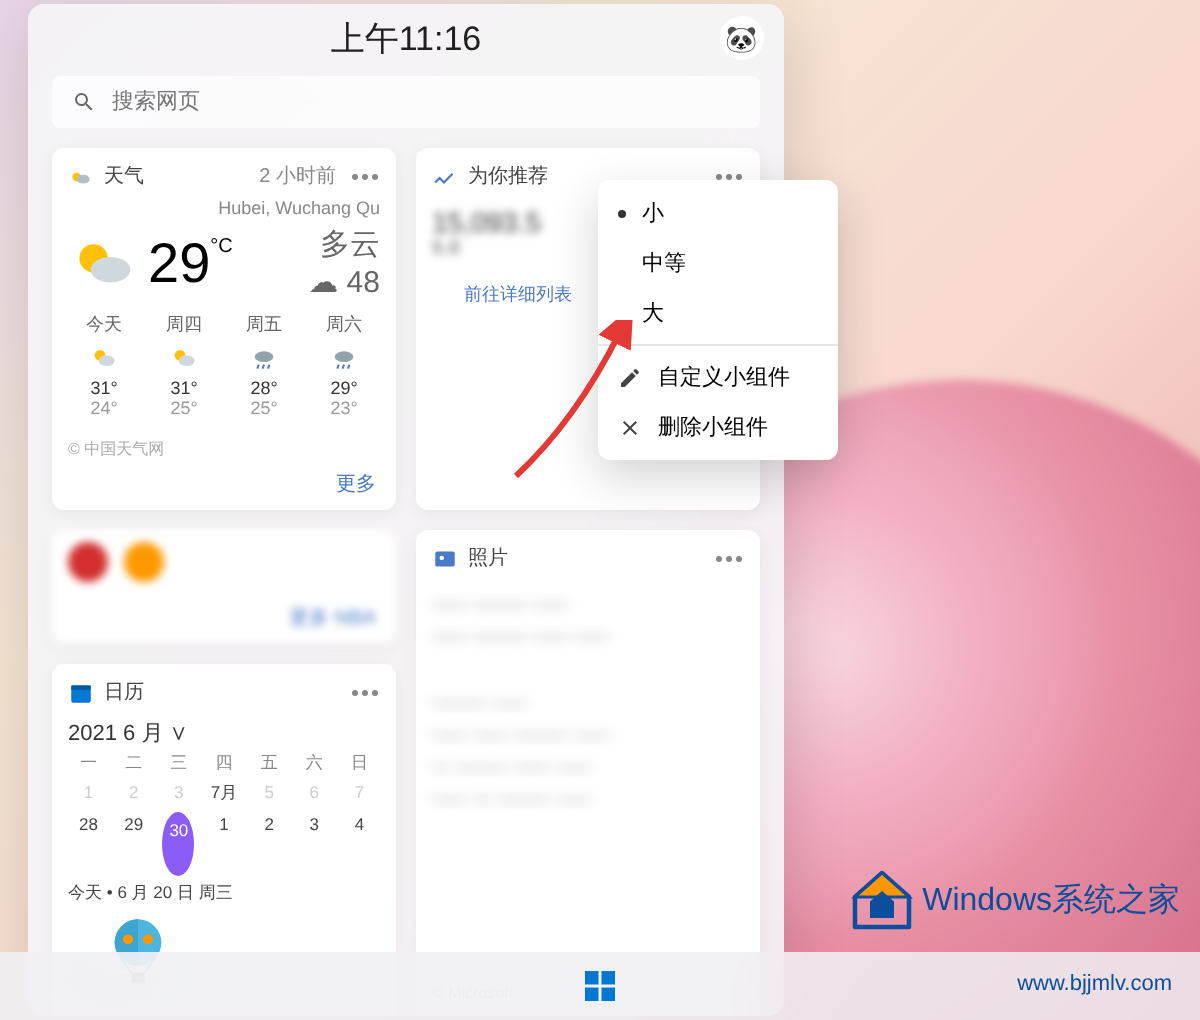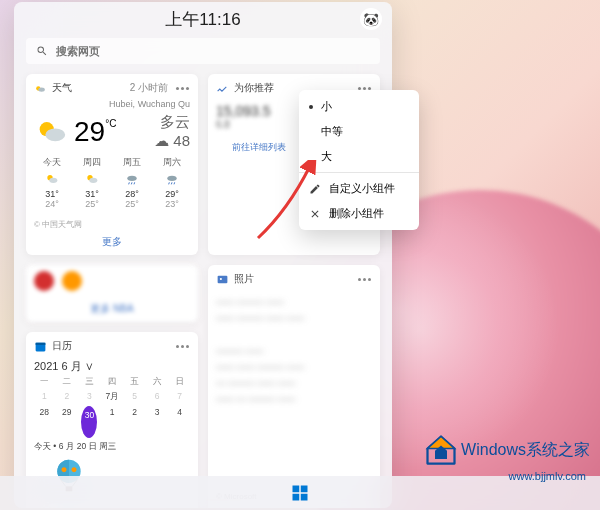--- a/index.html
+++ b/index.html
@@ -6,21 +6,21 @@
 body { width: 600px; height: 510px; overflow: hidden; position: relative; }
 .wallpaper { position: absolute; inset: 0; background: linear-gradient(135deg, #e8d5e8 0%, #f5e6d3 30%, #f8d8d0 60%, #e8a0a0 100%); }
 .wallpaper::before { content: ""; position: absolute; right: -80px; bottom: -80px; width: 400px; height: 400px; background: radial-gradient(circle at 30% 30%, #f5c8d5 0%, #e890a5 40%, #d5708a 70%, transparent 100%); border-radius: 50%; filter: blur(2px); }
 .wallpaper::after { content: ""; position: absolute; right: 40px; bottom: 40px; width: 280px; height: 280px; background: radial-gradient(circle at 50% 50%, rgba(255,255,255,0.3) 0%, rgba(248,180,200,0.4) 40%, transparent 70%); border-radius: 50%; }
 .widgets-panel { position: absolute; left: 14px; top: 2px; width: 378px; height: 506px; background: rgba(245,245,248,0.9); backdrop-filter: blur(20px); border-radius: 8px; box-shadow: 0 8px 32px rgba(0,0,0,0.15); overflow: hidden; }
 .panel-header { position: relative; height: 34px; display: flex; align-items: center; justify-content: center; }
 .clock { font-size: 17px; color: #202020; font-weight: 400; }
 .user-avatar { position: absolute; right: 10px; top: 6px; width: 22px; height: 22px; border-radius: 50%; background: #fff; display: flex; align-items: center; justify-content: center; font-size: 13px; }
 .search-bar { margin: 2px 12px 10px; height: 26px; background: rgba(255,255,255,0.7); border-radius: 4px; display: flex; align-items: center; padding: 0 10px; gap: 8px; }
 .search-bar svg { width: 12px; height: 12px; fill: #666; }
-.search-bar input { border: none; outline: none; background: transparent; font-size: 11px; color: #555; flex: 1; font-weight: bold; }
+.search-bar input { border: none; outline: none; background: transparent; font-size: 11px; color: #555; flex: 1; }
 .widgets-grid { display: grid; grid-template-columns: 1fr 1fr; gap: 10px; padding: 0 12px 12px; }
 .widget { background: #fff; border-radius: 6px; box-shadow: 0 2px 8px rgba(0,0,0,0.06); position: relative; }
 .widget-header { display: flex; align-items: center; justify-content: space-between; padding: 7px 8px 4px; }
 .widget-title { display: flex; align-items: center; gap: 5px; font-size: 10px; color: #444; }
 .widget-title svg { width: 13px; height: 13px; }
 .widget-meta { font-size: 10px; color: #888; }
 .ellipsis { width: 16px; height: 14px; display: flex; align-items: center; justify-content: center; gap: 2px; cursor: pointer; }
 .ellipsis span { width: 3px; height: 3px; background: #888; border-radius: 50%; }
 
 .weather { grid-column: 1; }
@@ -30,58 +30,58 @@
 .weather-icon { width: 34px; height: 34px; }
 .weather-temp { font-size: 28px; font-weight: 300; display: flex; }
 .weather-temp sup { font-size: 10px; margin-top: 2px; }
 .weather-cond { margin-left: auto; text-align: right; font-size: 15px; color: #666; }
 .weather-forecast { display: grid; grid-template-columns: repeat(4,1fr); gap: 4px; text-align: center; font-size: 9px; color: #555; margin-top: 6px; }
 .weather-forecast .day-lbl { font-size: 9px; color: #666; }
 .weather-forecast svg { width: 16px; height: 16px; margin: 2px auto; display: block; }
 .weather-forecast .hi { color: #333; }
 .weather-forecast .lo { color: #999; }
 .weather-src { font-size: 8px; color: #aaa; padding: 4px 8px 0; }
-.widget-footer { text-align: center; padding: 5px 10px 6px; font-size: 10px; color: #4a7bc8; }
+.widget-footer { text-align: right; padding: 5px 10px 6px; font-size: 10px; color: #4a7bc8; }
 .sports { filter: blur(2px); }
 .sports-body { padding: 6px 8px; display: flex; gap: 8px; }
 .team-logo { width: 20px; height: 20px; border-radius: 50%; }
 .recommend { grid-column: 2; grid-row: 1; }
 .rec-body { padding: 4px 8px 6px; filter: blur(2px); }
 .rec-num { font-size: 14px; color: #333; }
 .rec-link { font-size: 9px; color: #4a7bc8; margin-top: 4px; }
 .photos { grid-column: 2; }
 .photos-body { padding: 4px 8px; height: 200px; filter: blur(3px); font-size: 9px; color: #666; line-height: 1.8; }
 .photos-src { filter: none; font-size: 8px; color: #aaa; padding: 2px 8px 6px; }
 .calendar { grid-column: 1; }
 .cal-title { font-size: 11px; font-weight: 500; color: #333; padding: 2px 8px; }
 .cal-grid { display: grid; grid-template-columns: repeat(7,1fr); gap: 2px; padding: 0 8px; text-align: center; font-size: 8.5px; }
 .cal-grid .dow { color: #888; }
 .cal-grid .d { color: #444; padding: 1px; }
 .cal-grid .d.prev { color: #ccc; }
-.cal-grid .d.today { background: #6d28d9; color: #fff; border-radius: 50%; width: 16px; height: 32px; line-height: 16px; margin: 0 auto; }
+.cal-grid .d.today { background: #8b5cf6; color: #fff; border-radius: 50%; width: 16px; height: 32px; line-height: 16px; margin: 0 auto; }
 .cal-event { font-size: 8.5px; color: #444; padding: 3px 8px; }
 .cal-illus { height: 50px; position: relative; margin: 2px 8px; }
 .balloon { width: 34px; height: 40px; margin-left: 18px; }
 .cal-btn { margin: 2px 0 0 auto; display: block; background: #0f4b8f; color: #fff; font-size: 9px; border: none; padding: 5px 10px; border-radius: 3px 3px 0 0; margin-right: 8px; float: right; }
 
 .context-menu { position: absolute; left: 299px; top: 90px; width: 120px; background: #fff; border-radius: 6px; box-shadow: 0 8px 24px rgba(0,0,0,0.18); padding: 4px 0; font-size: 11px; z-index: 100; }
 .menu-item { display: flex; align-items: center; gap: 8px; padding: 5px 10px; cursor: pointer; }
 .menu-item svg { width: 12px; height: 12px; fill: #444; flex-shrink: 0; }
 .menu-item .bullet { width: 4px; height: 4px; border-radius: 50%; background: #333; }
 .menu-divider { height: 1px; background: #e5e5e5; margin: 3px 0; }
 
 .arrow { position: absolute; left: 248px; top: 160px; width: 74px; height: 80px; z-index: 101; pointer-events: none; }
 
 .taskbar { position: absolute; bottom: 0; left: 0; right: 0; height: 34px; background: rgba(240,240,245,0.85); backdrop-filter: blur(20px); display: flex; align-items: center; justify-content: center; gap: 6px; }
 .taskbar-icon { width: 22px; height: 22px; display: flex; align-items: center; justify-content: center; }
 
 .watermark-logo { position: absolute; right: 10px; bottom: 42px; display: flex; align-items: center; gap: 2px; z-index: 50; }
 .watermark-logo .wl-icon { width: 36px; height: 36px; }
 .watermark-logo .wl-text { font-size: 16px; color: #0b4e9b; font-weight: 500; }
-.watermark-url { position: absolute; right: 14px; bottom: 28px; font-size: 11px; color: #0b4e9b; z-index: 50; }
+.watermark-url { position: absolute; right: 14px; bottom: 12px; font-size: 11px; color: #0b4e9b; z-index: 50; }
 </style>
 </head>
 <body>
 
 <div class="wallpaper"></div>
 
 <div class="widgets-panel">
   <div class="panel-header">
     <div class="clock">上午11:16</div>
     <div class="user-avatar">🐼</div>

